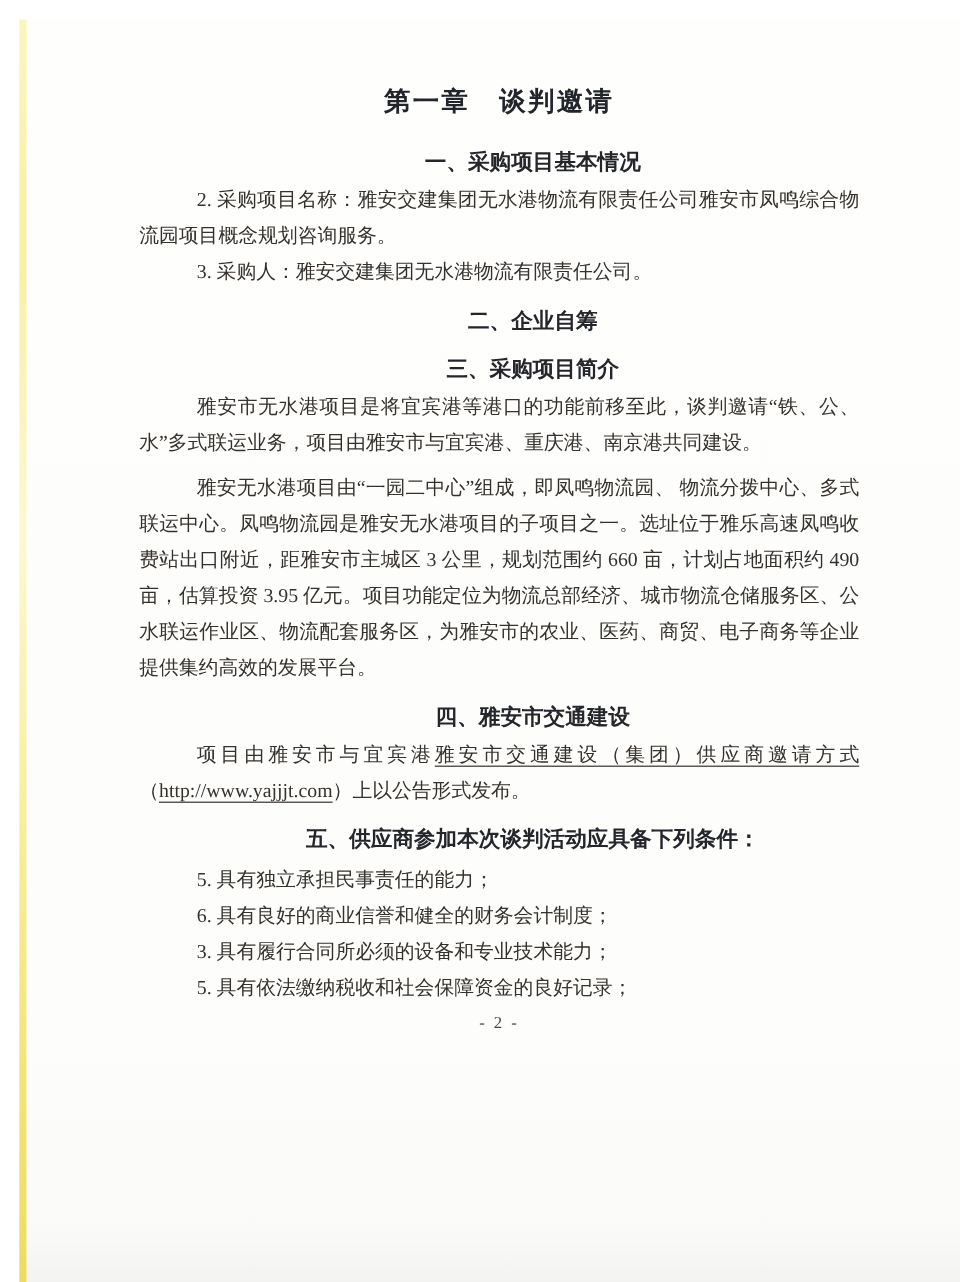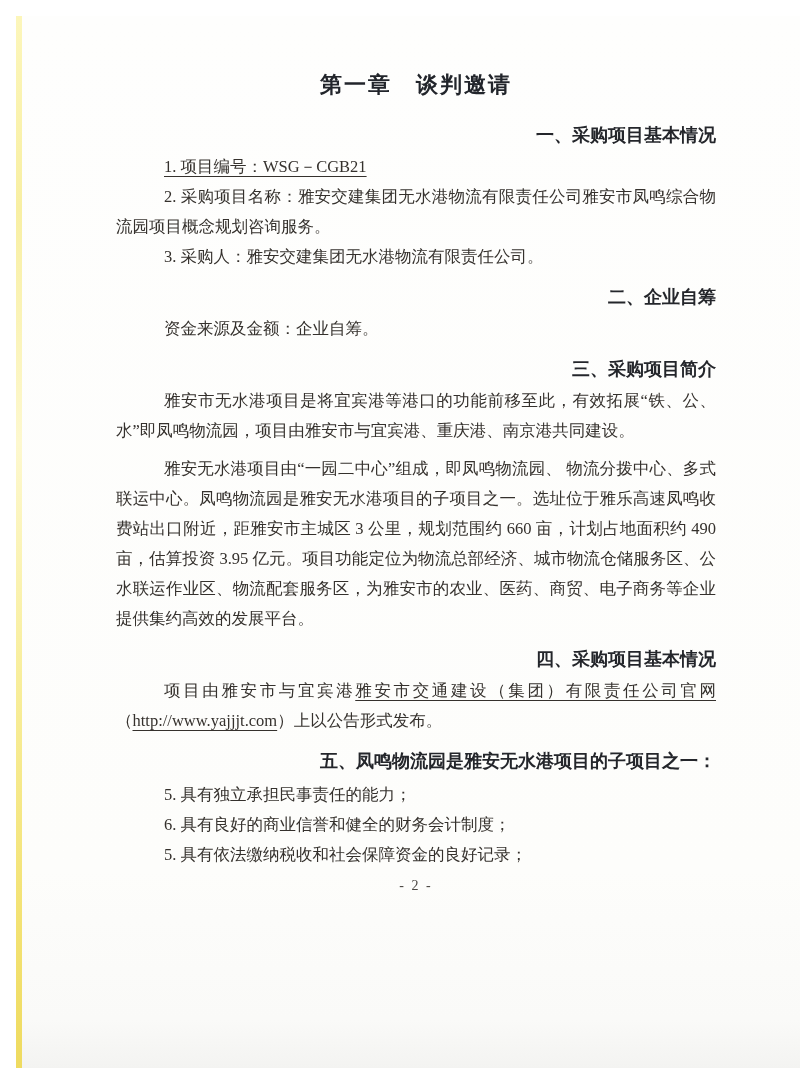--- a/index.html
+++ b/index.html
@@ -49,21 +49,21 @@
     color: #22252b;
     text-align-last: center;
   }
   .sec-heading {
     margin: 10px 0 2px 56px;
     font-family: "Liberation Sans", "DejaVu Sans", sans-serif;
     font-size: 18px;
     line-height: 30px;
     font-weight: bold;
     color: #24262b;
-    text-align: right;
+    text-align: center;
   }
   .para {
     margin: 0;
     text-indent: 48px;
   }
   .para-tight { margin: 0; }
   .mt8 { margin-top: 8px; }
   .num-item {
     margin: 0 0 0 48px;
     text-indent: 0;
@@ -97,38 +97,37 @@
 
 <div class="page">
   <div class="edge-left"></div>
 
   <div class="content">
 
     <h1 class="doc-title">第一章　谈判邀请</h1>
 
 
     <h2 class="sec-heading">一、采购项目基本情况</h2>
-    <p class="para-tight num-item"><span class="u">1. 项目编号：WSG－CGB21</span></p>
     <p class="para">2. 采购项目名称：雅安交建集团无水港物流有限责任公司雅安市凤鸣综合物流园项目概念规划咨询服务。</p>
     <p class="para">3. 采购人：雅安交建集团无水港物流有限责任公司。</p>
 
     <h2 class="sec-heading">二、企业自筹</h2>
-    <p class="para">资金来源及金额：企业自筹。</p>
 
     <h2 class="sec-heading">三、采购项目简介</h2>
-    <p class="para">雅安市无水港项目是将宜宾港等港口的功能前移至此，有效拓展“铁、公、水”即凤鸣物流园，项目由雅安市与宜宾港、重庆港、南京港共同建设。</p>
+    <p class="para">雅安市无水港项目是将宜宾港等港口的功能前移至此，谈判邀请“铁、公、水”多式联运业务，项目由雅安市与宜宾港、重庆港、南京港共同建设。</p>
     <p class="para mt8">雅安无水港项目由“一园二中心”组成，即凤鸣物流园、 物流分拨中心、多式联运中心。凤鸣物流园是雅安无水港项目的子项目之一。选址位于雅乐高速凤鸣收费站出口附近，距雅安市主城区 3 公里，规划范围约 660 亩，计划占地面积约 490 亩，估算投资 3.95 亿元。项目功能定位为物流总部经济、城市物流仓储服务区、公水联运作业区、物流配套服务区，为雅安市的农业、医药、商贸、电子商务等企业提供集约高效的发展平台。</p>
 
-    <h2 class="sec-heading">四、采购项目基本情况</h2>
-    <p class="para"><span>项目由雅安市与宜宾港</span><span class="u">雅安市交通建设（集团）有限责任公司官网</span><span>（</span><span class="u">http://www.yajjjt.com</span><span>）上以公告形式发布。</span></p>
+    <h2 class="sec-heading">四、雅安市交通建设</h2>
+    <p class="para"><span>项目由雅安市与宜宾港</span><span class="u">雅安市交通建设（集团）供应商邀请方式</span><span>（</span><span class="u">http://www.yajjjt.com</span><span>）上以公告形式发布。</span></p>
 
-    <h2 class="sec-heading">五、凤鸣物流园是雅安无水港项目的子项目之一：</h2>
+    <h2 class="sec-heading">五、供应商参加本次谈判活动应具备下列条件：</h2>
     <ul class="cond-list">
       <li>5. 具有独立承担民事责任的能力；</li>
       <li>6. 具有良好的商业信誉和健全的财务会计制度；</li>
+      <li>3. 具有履行合同所必须的设备和专业技术能力；</li>
       <li>5. 具有依法缴纳税收和社会保障资金的良好记录；</li>
     </ul>
 
     <div class="page-number">- 2 -</div>
 
   </div>
 
   <div class="edge-bottom"></div>
 </div>
 

